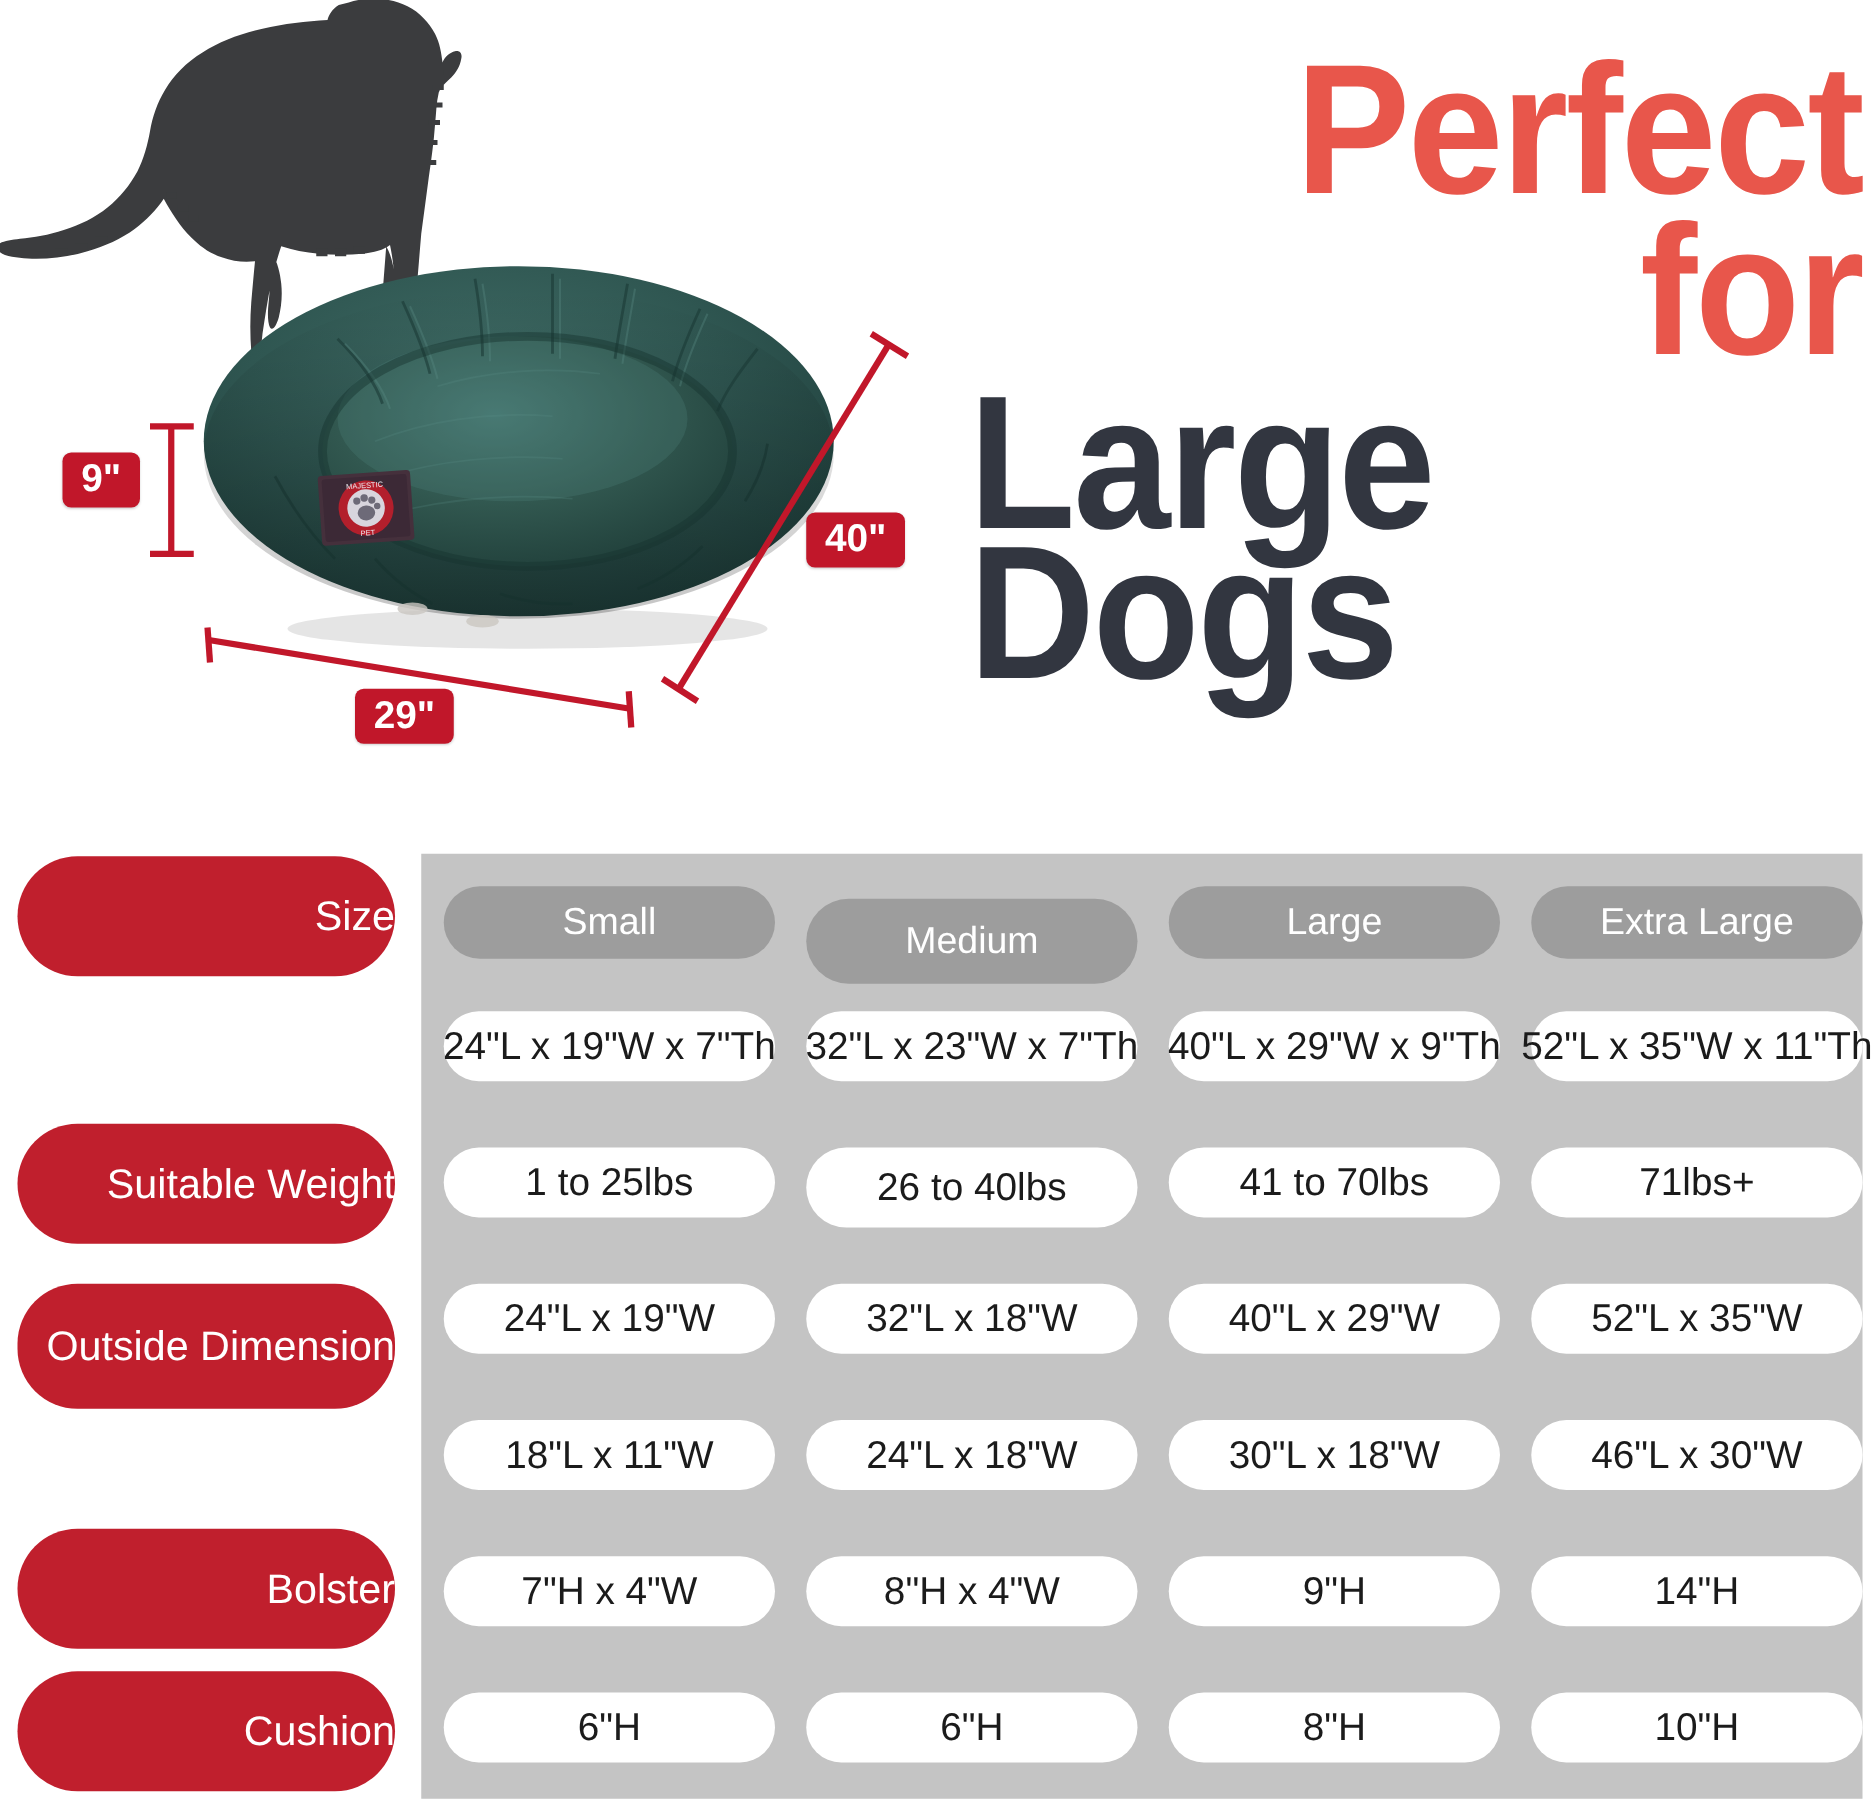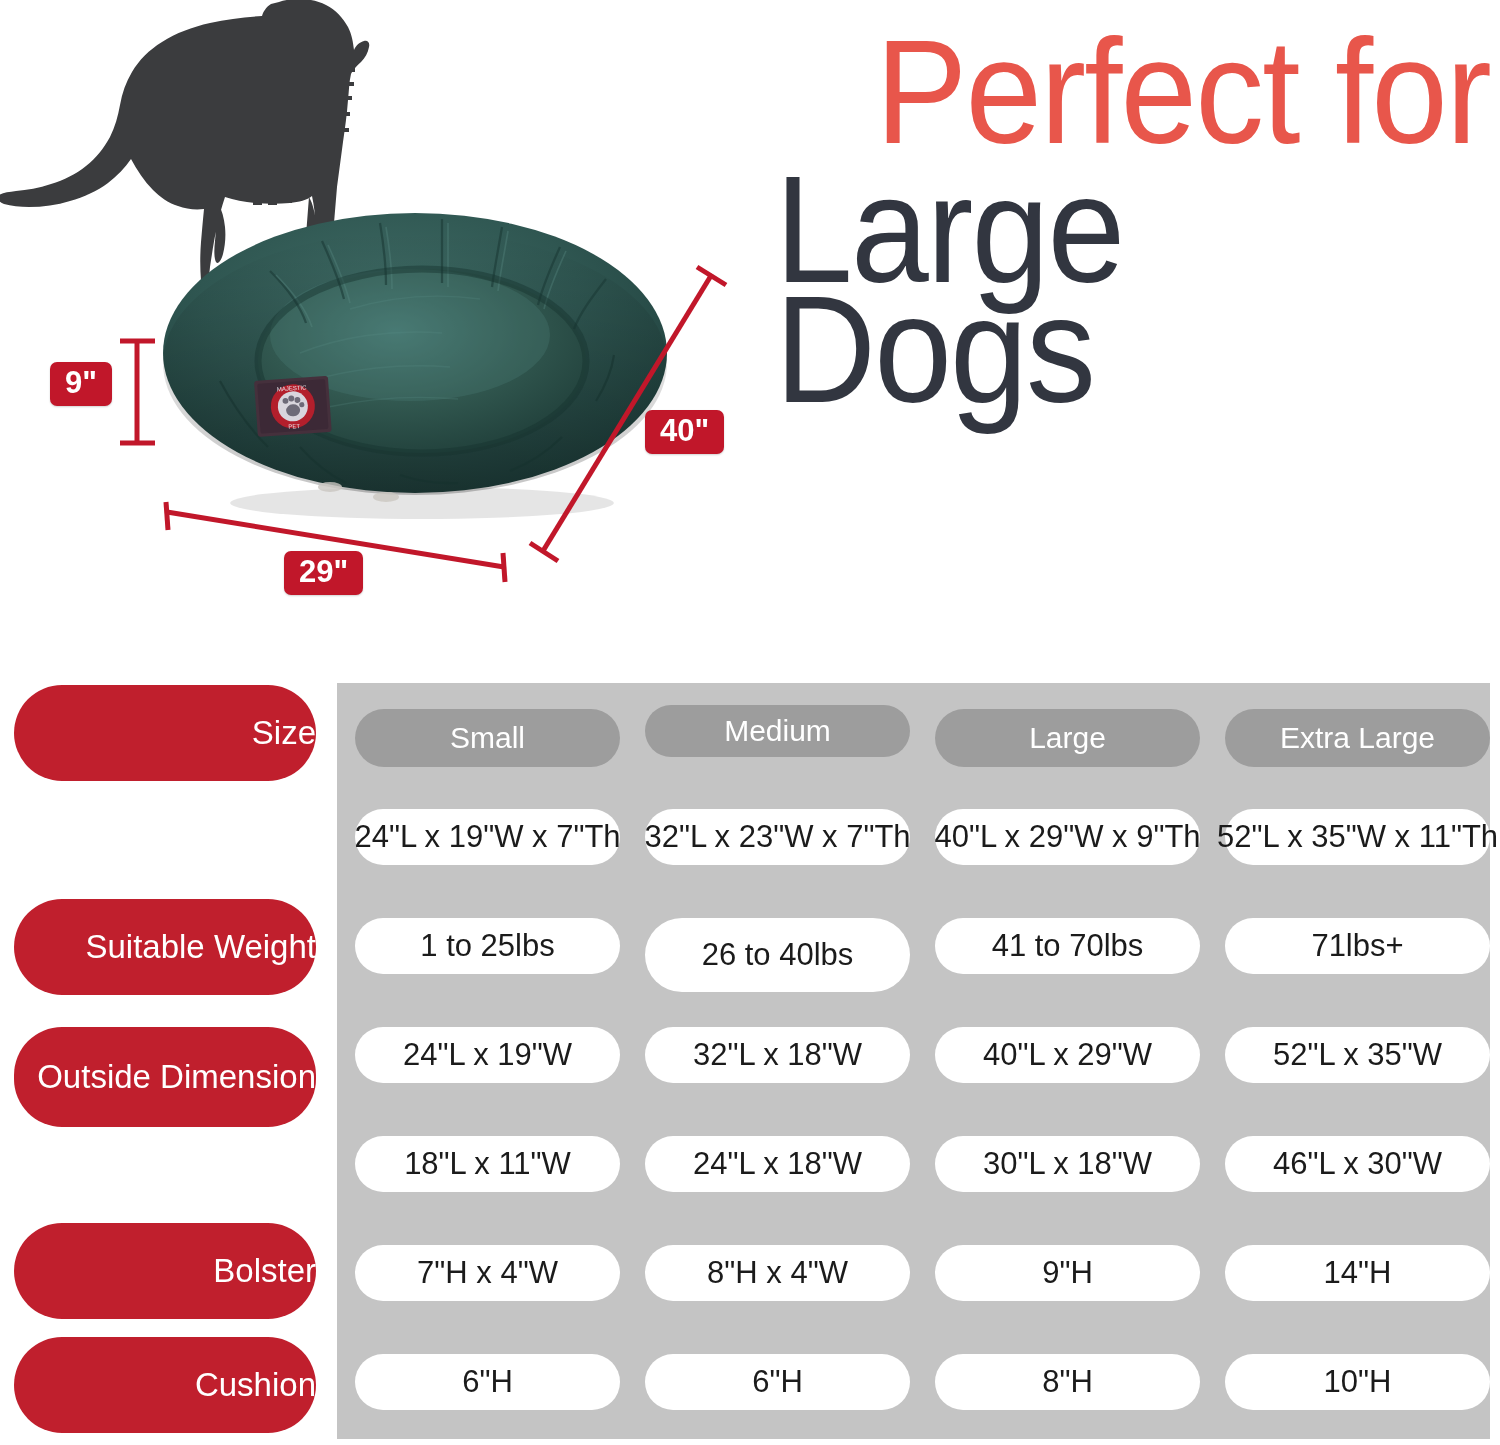--- a/index.html
+++ b/index.html
@@ -12,23 +12,23 @@
   #root { position: relative; width: 1500px; height: 1445px; }
 
   
   #hero { position: absolute; left: 0; top: 0; width: 1500px; height: 660px; }
 
   #dog-silhouette { position: absolute; left: -4px; top: -4px; width: 400px; height: 330px; }
   #bed-photo { position: absolute; left: 150px; top: 185px; width: 530px; height: 340px; }
 
   
   #headline {
-    position: absolute; left: 775px; top: 28px; width: 715px;
-    font-family: "Liberation Sans Narrow", "Liberation Sans", sans-serif;
-    font-weight: normal; line-height: 0.87; letter-spacing: -2px;
+    position: absolute; left: 775px; top: 40px; width: 715px;
+    font-family: "Liberation Sans Narrow", "Liberation Sans", sans-serif;
+    font-weight: bold; line-height: 0.87; letter-spacing: -2px;
   }
   #headline .l1 { display:block; font-size: 148px; color: #E8564B; text-align: right;
                   transform: scaleX(0.93); transform-origin: right center; }
   #headline .l2 { display:block; font-size: 152px; color: #323640; text-align: left;
                   transform: scaleX(0.92); transform-origin: left center; margin-top: 6px; }
   #headline .l3 { display:block; font-size: 152px; color: #323640; text-align: left;
                   transform: scaleX(0.92); transform-origin: left center; margin-top: -12px; }
 
   
   .callout {
@@ -281,21 +281,21 @@
       <div class="label-pill" style="top:654px;height:96px">
         <span>Cushion</span>
         </div>
     </div>
 
     <div id="grid">
 
       <div class="cell head" style="left:18px;top:26px;width:265px;height:58px">
         <span>Small</span>
         </div>
-      <div class="cell head" style="left:308px;top:22px;width:265px;height:52px">
+      <div class="cell head" style="left:308px;top:36px;width:265px;height:68px">
         <span>Medium</span>
         </div>
       <div class="cell head" style="left:598px;top:26px;width:265px;height:58px">
         <span>Large</span>
         </div>
       <div class="cell head" style="left:888px;top:26px;width:265px;height:58px">
         <span>Extra Large</span>
         </div>
 
       <div class="cell data" style="left:18px;top:126px;width:265px;height:56px">
@@ -307,21 +307,21 @@
       <div class="cell data" style="left:598px;top:126px;width:265px;height:56px">
           <span>40"L x 29"W x 9"Th</span>
         </div>
       <div class="cell data" style="left:888px;top:126px;width:265px;height:56px">
           <span>52"L x 35"W x 11"Th</span>
         </div>
 
       <div class="cell data" style="left:18px;top:235px;width:265px;height:56px">
           <span>1 to 25lbs</span>
         </div>
-      <div class="cell data" style="left:308px;top:235px;width:265px;height:74px">
+      <div class="cell data" style="left:308px;top:235px;width:265px;height:64px">
           <span>26 to 40lbs</span>
         </div>
       <div class="cell data" style="left:598px;top:235px;width:265px;height:56px">
           <span>41 to 70lbs</span>
         </div>
       <div class="cell data" style="left:888px;top:235px;width:265px;height:56px">
           <span>71lbs+</span>
         </div>
 
       <div class="cell data" style="left:18px;top:344px;width:265px;height:56px">

